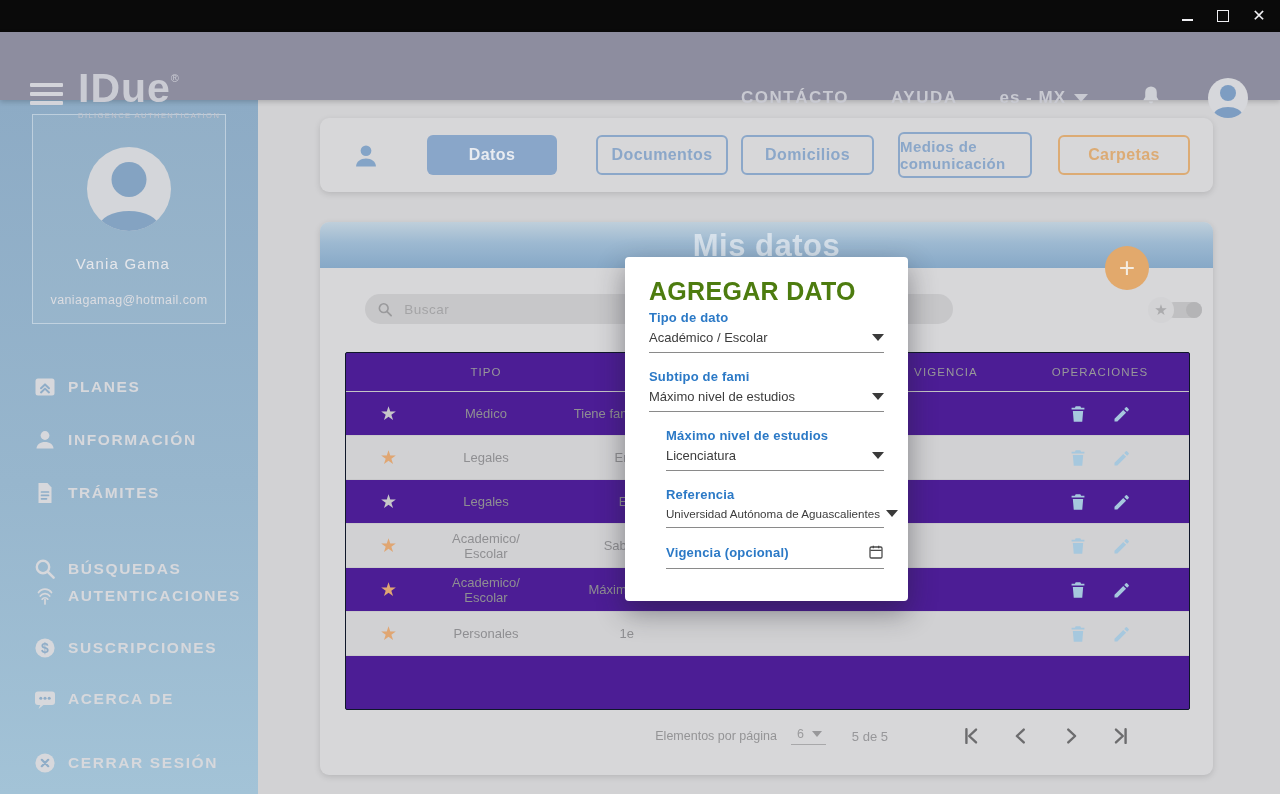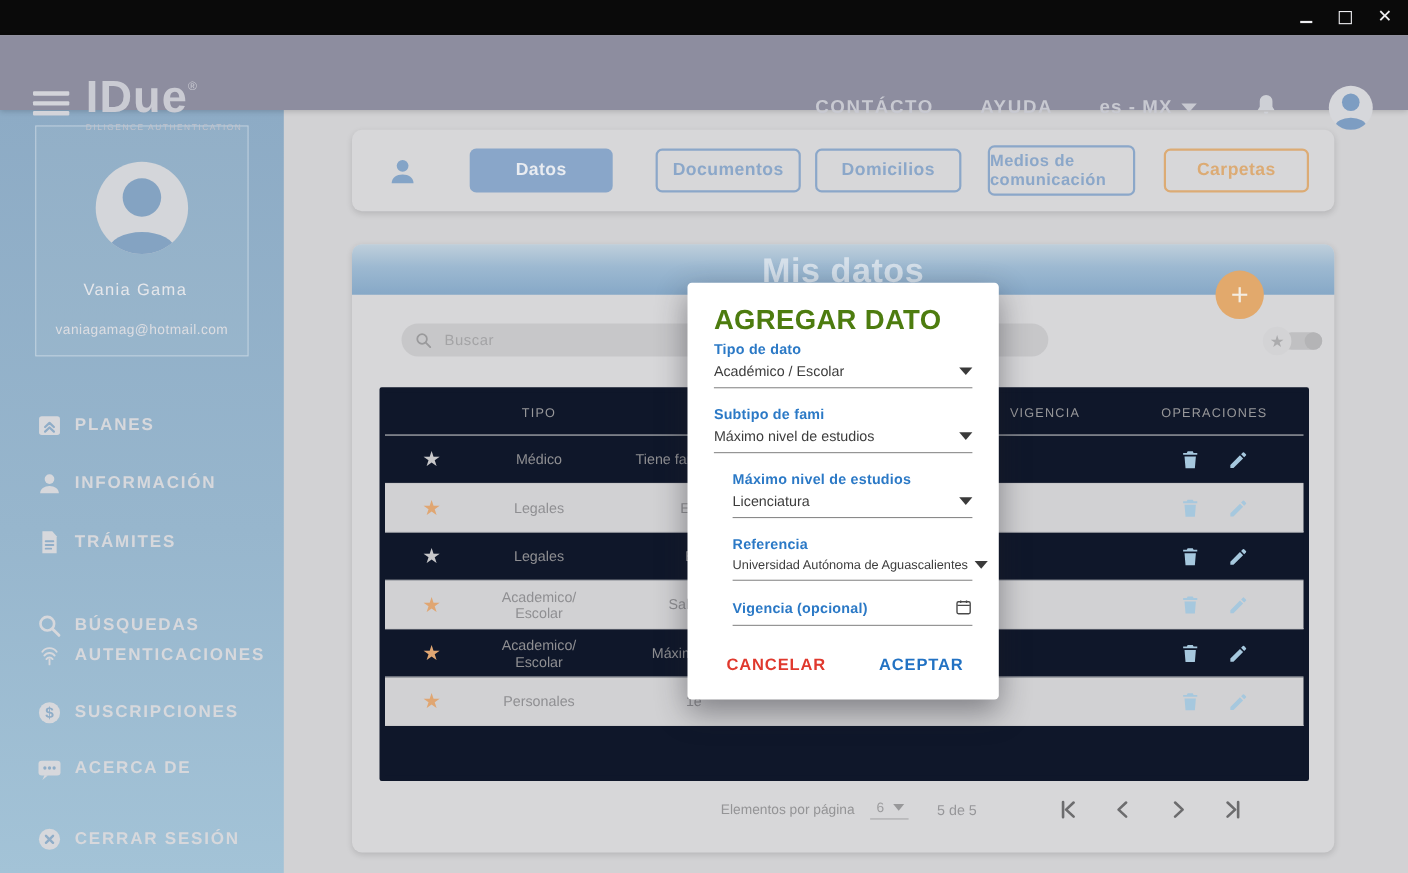--- a/index.html
+++ b/index.html
@@ -52,21 +52,21 @@
   .dtitle{position:absolute;left:0;right:0;top:6px;text-align:center;font-size:31px;font-weight:bold;letter-spacing:.5px;color:rgba(228,235,241,.78);}
   .addbtn{position:absolute;left:785px;top:24px;width:44px;height:44px;border-radius:50%;background:#e2a96c;color:#f4ede2;font-size:28px;font-weight:300;display:flex;align-items:center;justify-content:center;cursor:pointer;z-index:3;}
   .searchbar{position:absolute;left:45px;top:72px;width:588px;height:30px;border-radius:15px;background:#c7c7c9;display:flex;align-items:center;padding:0 12px;box-sizing:border-box;gap:9px;}
   .searchbar input{border:none;outline:none;background:transparent;font-size:13.5px;color:#8e8e90;width:100%;font-family:"Liberation Sans",sans-serif;letter-spacing:.5px;}
   .searchbar input::placeholder{color:#a4a4a6;}
   .favtoggle{position:absolute;left:828px;top:74px;width:62px;height:28px;cursor:pointer;}
   .fav-c{position:absolute;left:0;top:1px;width:26px;height:26px;border-radius:50%;background:#d3d3d5;display:flex;align-items:center;justify-content:center;color:#ababad;font-size:15px;z-index:2;}
   .fav-p{position:absolute;left:18px;top:6px;width:36px;height:16px;border-radius:8px;background:#c0c0c2;}
   .fav-k{position:absolute;left:38px;top:6px;width:16px;height:16px;border-radius:8px;background:#b4b4b6;}
   
-  .tbl{position:absolute;left:25px;top:130px;width:845px;height:358px;border:5px solid #0f172a;border-radius:2px;box-sizing:border-box;background:#0f172a;}
+  .tbl{position:absolute;left:25px;top:130px;width:845px;height:358px;border:1px solid #0f172a;border-radius:2px;box-sizing:border-box;background:#4c1d95;}
   .thead,.trow{display:grid;grid-template-columns:85px 110px 95px 245px 130px 178px;align-items:center;}
   .thead{height:38px;color:#98989a;font-size:11.5px;letter-spacing:1.1px;border-bottom:1px solid #c4c4c6;}
   .trow{height:43px;border-bottom:1px solid #c8c8ca;font-size:13px;color:#8f8f92;cursor:pointer;}
   .trow:nth-child(odd){background:#d1d1d3;}
   .cc{text-align:center;}
   .cr{text-align:right;padding-right:2px;white-space:nowrap;overflow:hidden;}
   .star{font-size:19px;color:#c7c7c9;display:block;text-align:center;}
   .star.on{color:#e0a672;}
   .c-ops{display:flex;justify-content:center;gap:24px;}
   .op{width:20px;height:20px;cursor:pointer;}
@@ -426,19 +426,15 @@
     <div class="field f-ind">
       <div class="f-date">
         <span class="f-label">Vigencia (opcional)</span>
         <svg width="16" height="16" viewBox="0 0 24 24">
             <rect x="3" y="4.5" width="18" height="16.5" rx="2" fill="none" stroke="#4a4a4a" stroke-width="1.9"></rect>
             <path d="M3.5 9.5h17M8 2.8v3.4M16 2.8v3.4" stroke="#4a4a4a" stroke-width="1.9"></path>
           </svg>
       </div>
     </div>
 
-    <div class="mbtns">
-      <button class="mbtn cancel">CANCELAR</button>
-      <button class="mbtn accept">ACEPTAR</button>
-    </div>
   </div>
 
 </div>
 
 </body></html>

